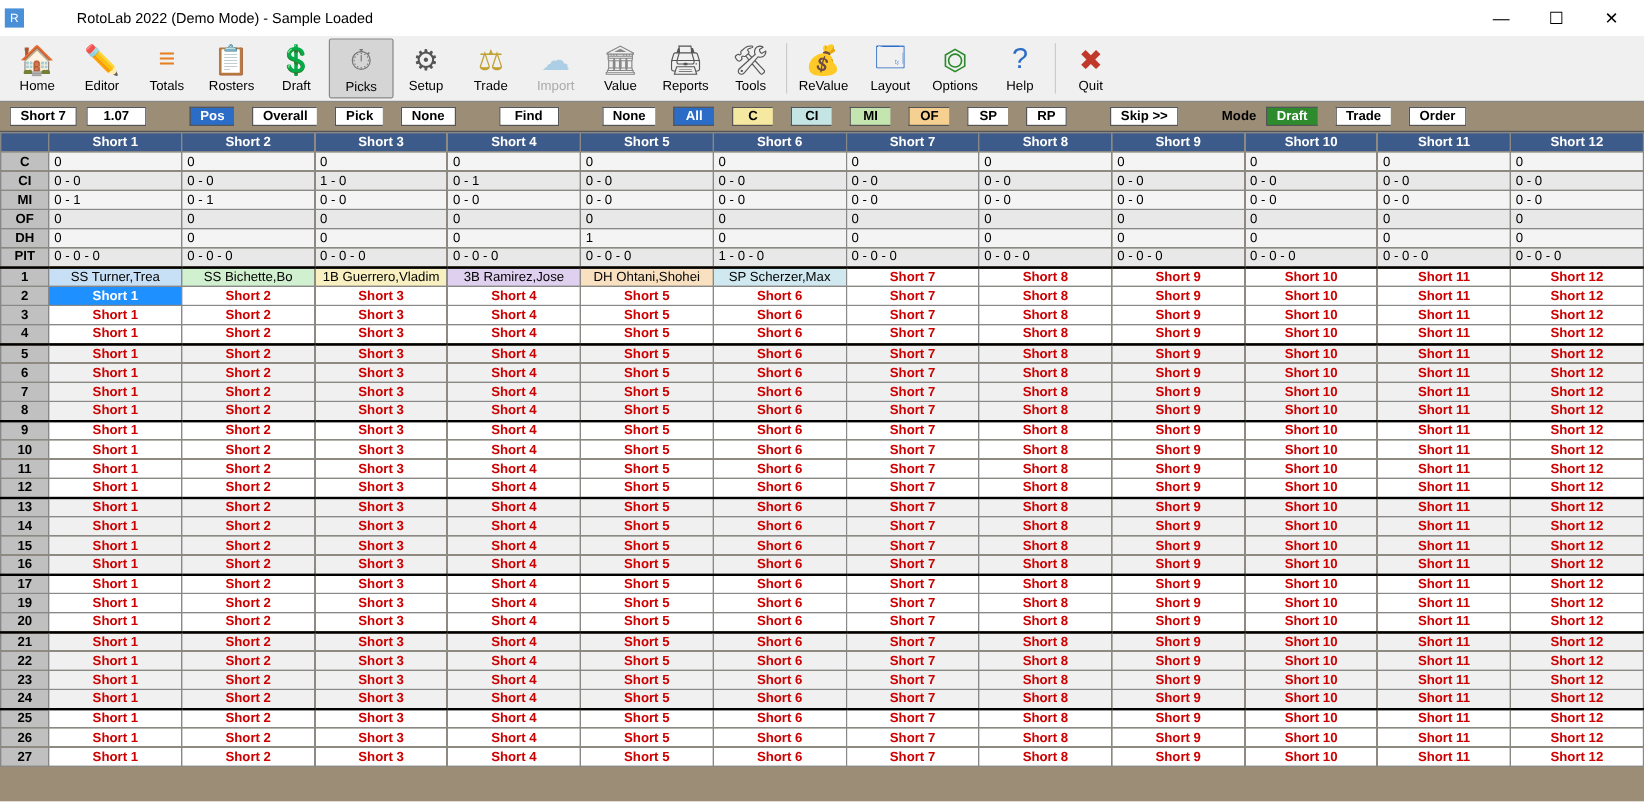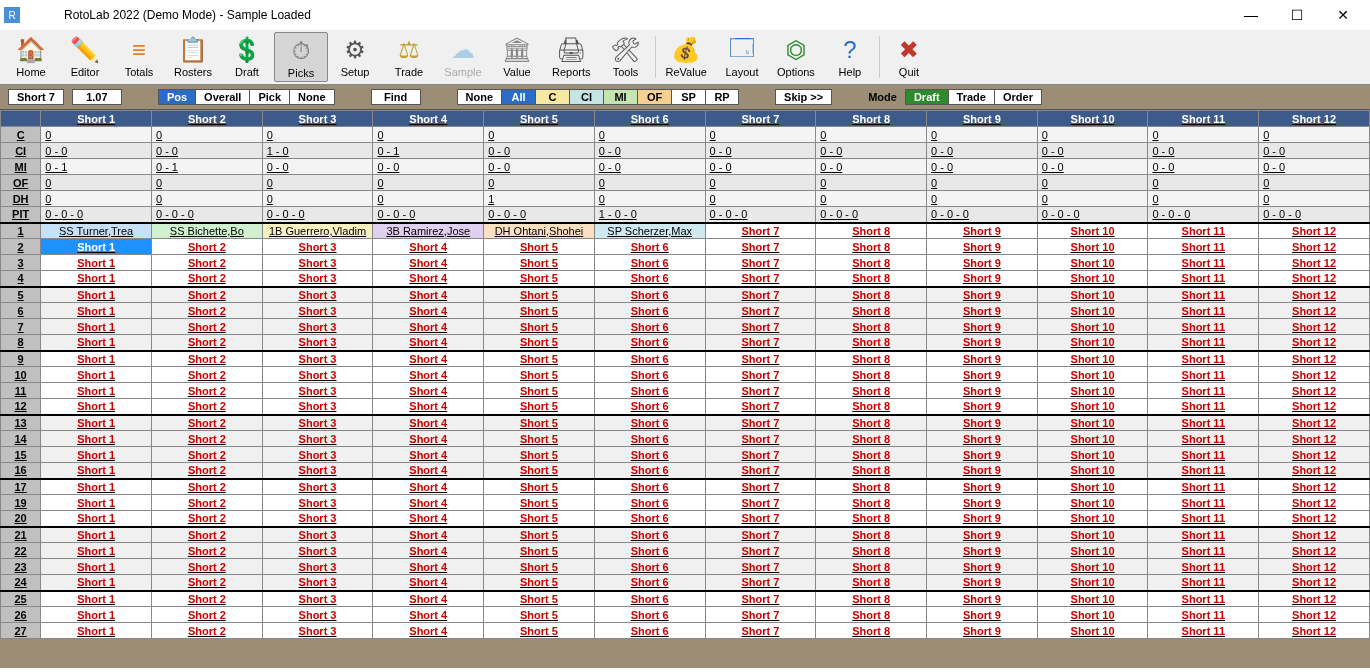--- a/index.html
+++ b/index.html
@@ -18,34 +18,34 @@
 .tb-item .ico { width: 32px; height: 32px; display: flex; align-items: center; justify-content: center; font-size: 24px; }
 .tb-item .lbl { font-size: 11px; margin-top: 0px; color: #000; }
 .tb-item.active { background: #d5d5d5; border: 1px solid #888; border-radius: 2px; }
 .tb-item.disabled .lbl { color: #aaa; }
 .tb-item.disabled .ico { opacity: .4; }
 .tb-sep { width: 1px; background: #ccc; margin: 4px 2px; }
 
 
 .filterbar { display: flex; align-items: center; background: #9b8d76; padding: 4px 8px; gap: 8px; border-bottom: 1px solid #555; }
 .fb-btn { background: #fff; border: 1px solid #555; padding: 1px 8px; font-size: 11px; min-width: 50px; text-align: center; font-weight: bold; cursor: pointer; }
-.fb-group { display: flex; gap: 0; }
+.fb-group { display: flex; gap: 15px; }
 .fb-group .fb-btn { border-right: none; min-width: 34px; }
 .fb-group .fb-btn:last-child { border-right: 1px solid #555; }
 .fb-btn.blue { background: #2a6cc6; color: #fff; }
 .fb-btn.green { background: #2d8a2d; color: #fff; }
 .fb-btn.ylw { background: #f5e8a0; }
 .fb-btn.cyn { background: #c5e5e5; }
 .fb-btn.grn2 { background: #c5e5b0; }
 .fb-btn.orng { background: #f5d090; }
 .fb-spacer { width: 20px; }
 
 
 .gridwrap { overflow: auto; height: calc(672px - 30px - 58px - 26px); background: #9b8d76; }
-table.grid { border-collapse: collapse; table-layout: fixed; width: 1370px; text-decoration: underline; }
+table.grid { border-collapse: collapse; table-layout: fixed; width: 1370px; }
 table.grid th, table.grid td { border: 1px solid #888; padding: 0 4px; height: 16px; font-size: 11px; white-space: nowrap; overflow: hidden; }
 table.grid thead th { background: #3c5a8a; color: #fff; font-weight: bold; text-align: center; }
 table.grid .rowhdr { background: #c0c0c0; font-weight: bold; text-align: center; width: 40px; }
 .summary td { background: #e8e8e8; }
 .summary-alt td { background: #f4f4f4; }
 .pickcell { color: #c00; font-weight: bold; text-align: center; }
 .pickcell.asn { color: #000; font-weight: normal; text-align: center; }
 .sel { background: #1e90ff !important; color: #fff !important; }
 tr.altA td { background: #fff; }
 tr.altB td { background: #f0f0f0; }
@@ -99,21 +99,21 @@
     <div class="tb-item">
       <div class="ico" style="color: rgb(85, 85, 85);">⚙</div>
       <div class="lbl">Setup</div>
     </div>
     <div class="tb-item">
       <div class="ico" style="color: rgb(192, 160, 48);">⚖</div>
       <div class="lbl">Trade</div>
     </div>
     <div class="tb-item disabled">
       <div class="ico" style="color: rgb(74, 160, 217);">☁</div>
-      <div class="lbl">Sample</div>
+      <div class="lbl">Import</div>
     </div>
     <div class="tb-item">
       <div class="ico" style="color: rgb(136, 136, 136);">🏛</div>
       <div class="lbl">Value</div>
     </div>
     <div class="tb-item">
       <div class="ico" style="color: rgb(85, 85, 85);">🖨</div>
       <div class="lbl">Reports</div>
     </div>
     <div class="tb-item">

